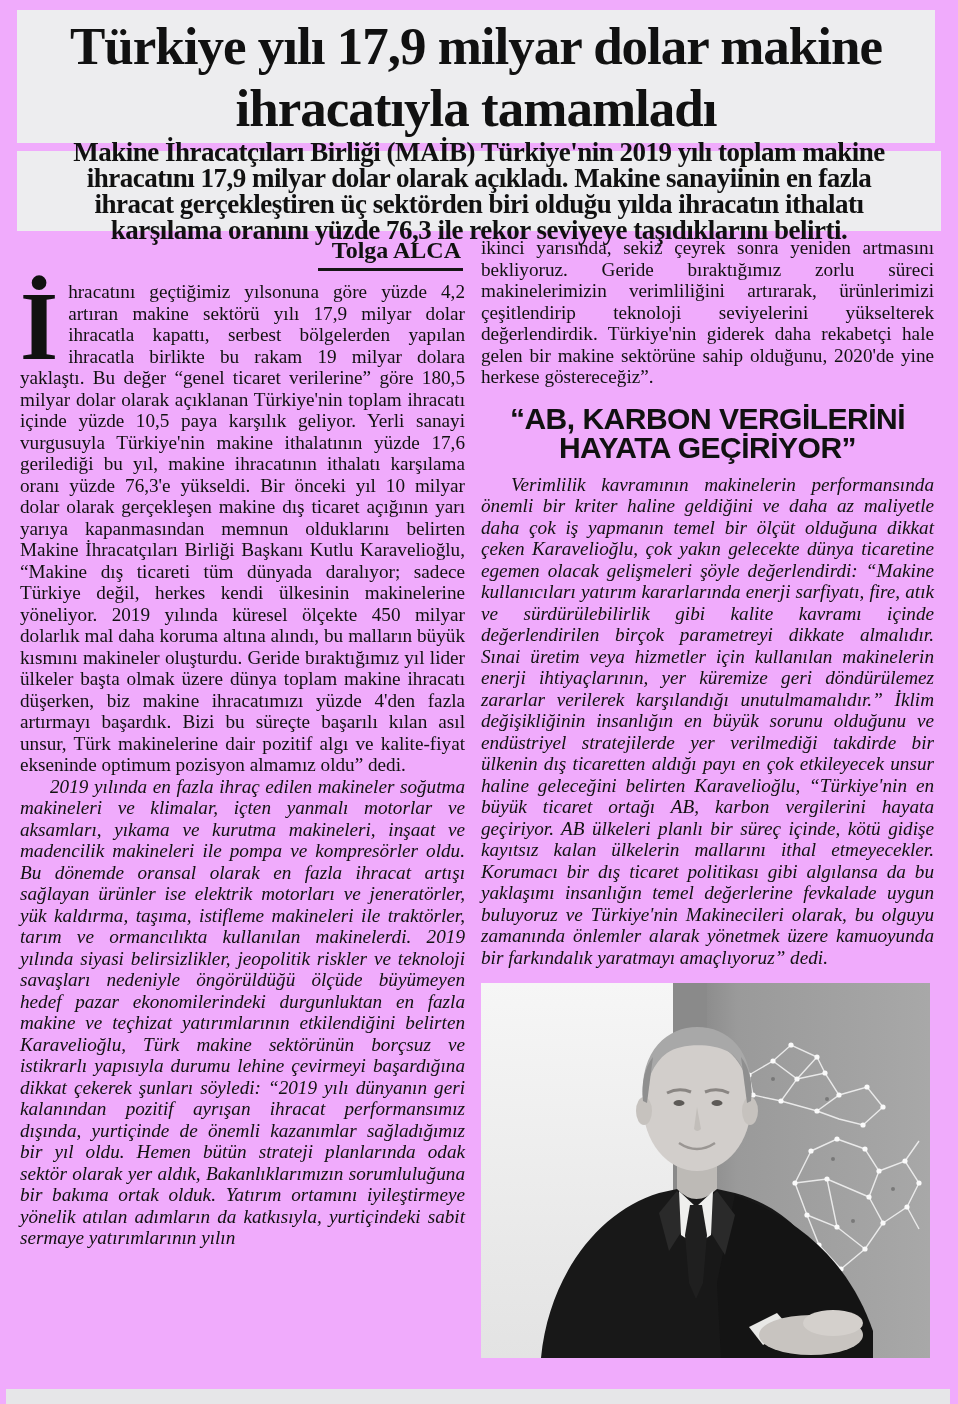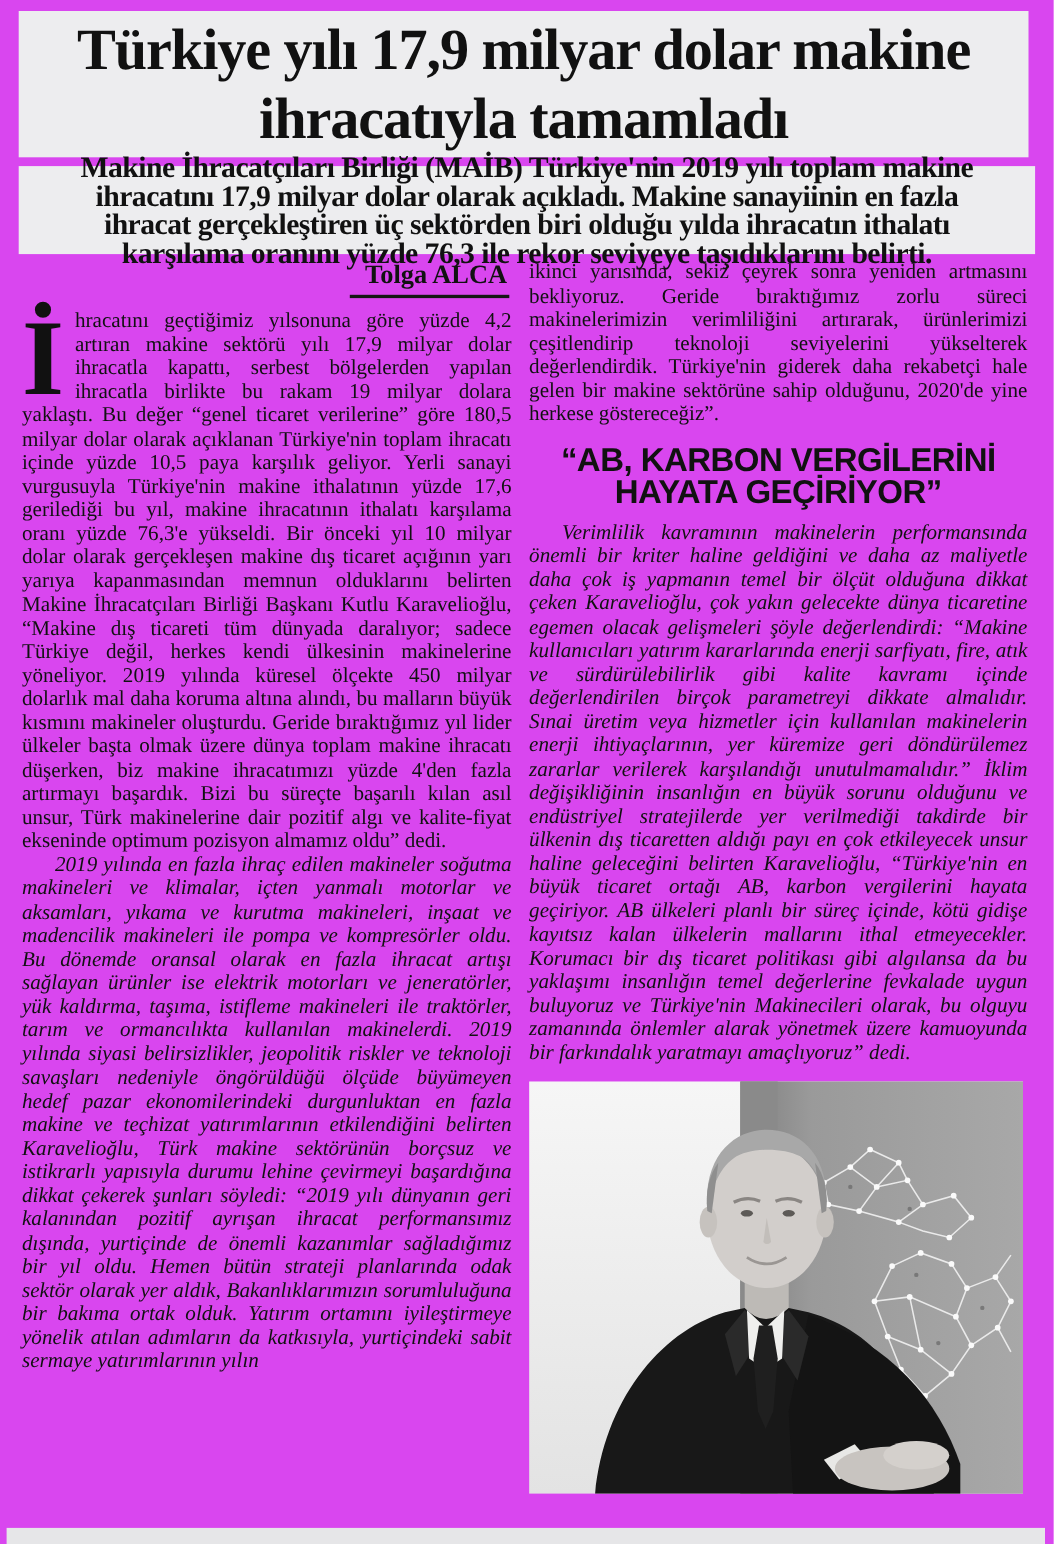--- a/index.html
+++ b/index.html
@@ -1,19 +1,19 @@
 <!DOCTYPE html>
 <html lang="tr"><head>
 <meta charset="utf-8">
 <style>
   html,body{margin:0;padding:0;background:#fff;}
   .page{
     position:relative;
     width:958px;height:1404px;
-    background:#d946ef;
+    background:#f0abfc;
     font-family:"Liberation Serif", serif;
     color:#111;
     overflow:hidden;
   }
   .headline-banner{
     position:absolute;left:17px;top:10px;width:918px;height:133px;
     background:#ededef;
     display:flex;align-items:center;justify-content:center;
   }
   .headline-text{

